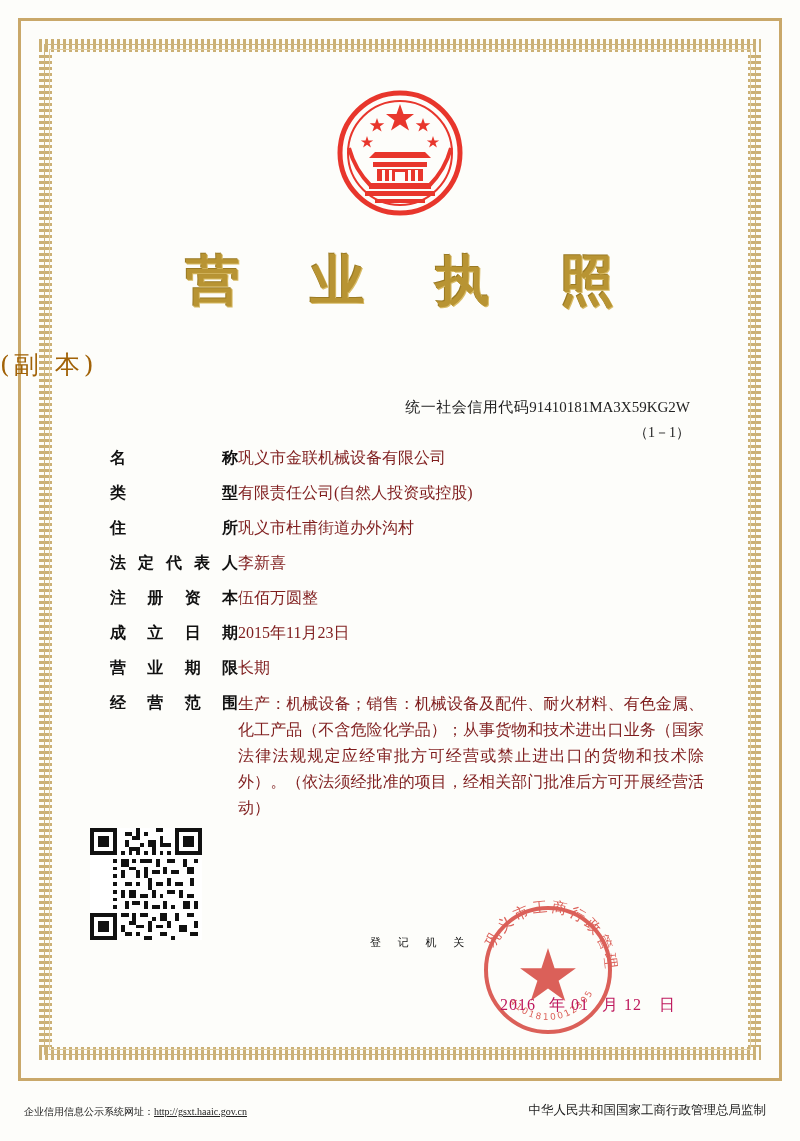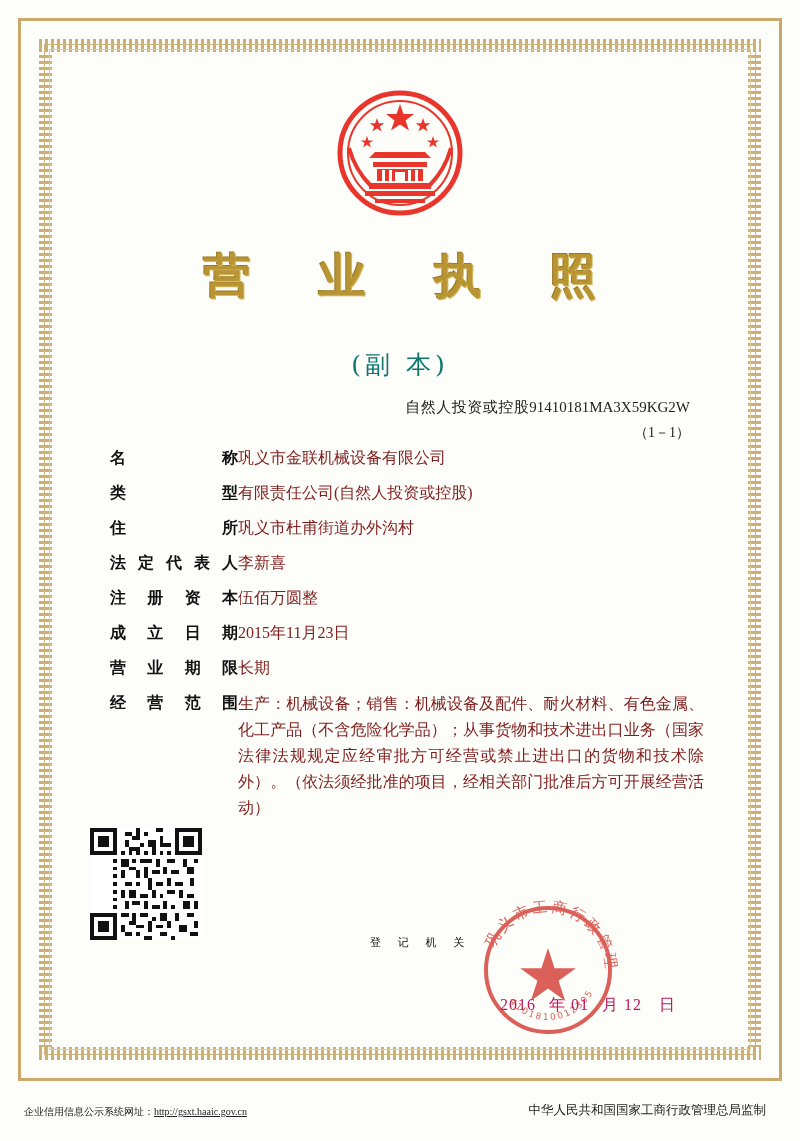--- a/index.html
+++ b/index.html
@@ -75,35 +75,34 @@
   }
 
   
   .title {
     position: absolute;
     top: 245px;
     left: 0;
     right: 0;
     text-align: center;
     font-family: "DejaVu Serif", serif;
-    font-size: 47px;
+    font-size: 54px;
     font-weight: bold;
     letter-spacing: 26px;
     text-indent: 26px;
     color: #b89433;
     text-shadow: 1px 1px 0 #d8bb66, -1px -1px 0 #9a7a24;
   }
   .subtitle {
     position: absolute;
     top: 348px;
     left: 0;
     right: 0;
-    text-align: center;
     font-size: 25px;
-    color: #0f766e;
+    color: #a16207;
     letter-spacing: 4px;
     font-family: "DejaVu Serif", serif;
   }
 
   
   .credit-code {
     position: absolute;
     top: 398px;
     right: 110px;
     font-size: 15px;
@@ -261,21 +260,21 @@
         <path d="M24 70 q6 22 22 38" stroke="#e8362c" stroke-width="4" fill="none"></path>
         <path d="M126 70 q-6 22 -22 38" stroke="#e8362c" stroke-width="4" fill="none"></path>
       </g>
     </svg>
   </div>
 
   <div class="title">营 业 执 照</div>
   <div class="subtitle">(副  本)</div>
 
   <div class="credit-code">
-    <span>自然人投资或控股</span><span class="code-val">91410181MA3X59KG2W</span>
+    <span>统一社会信用代码</span><span class="code-val">91410181MA3X59KG2W</span>
   </div>
   <div class="page-no">（1－1）</div>
 
   <div class="fields">
 
     <div class="field-row">
       <div class="field-label">
           <span>名</span>
           <span>称</span>
         </div>

